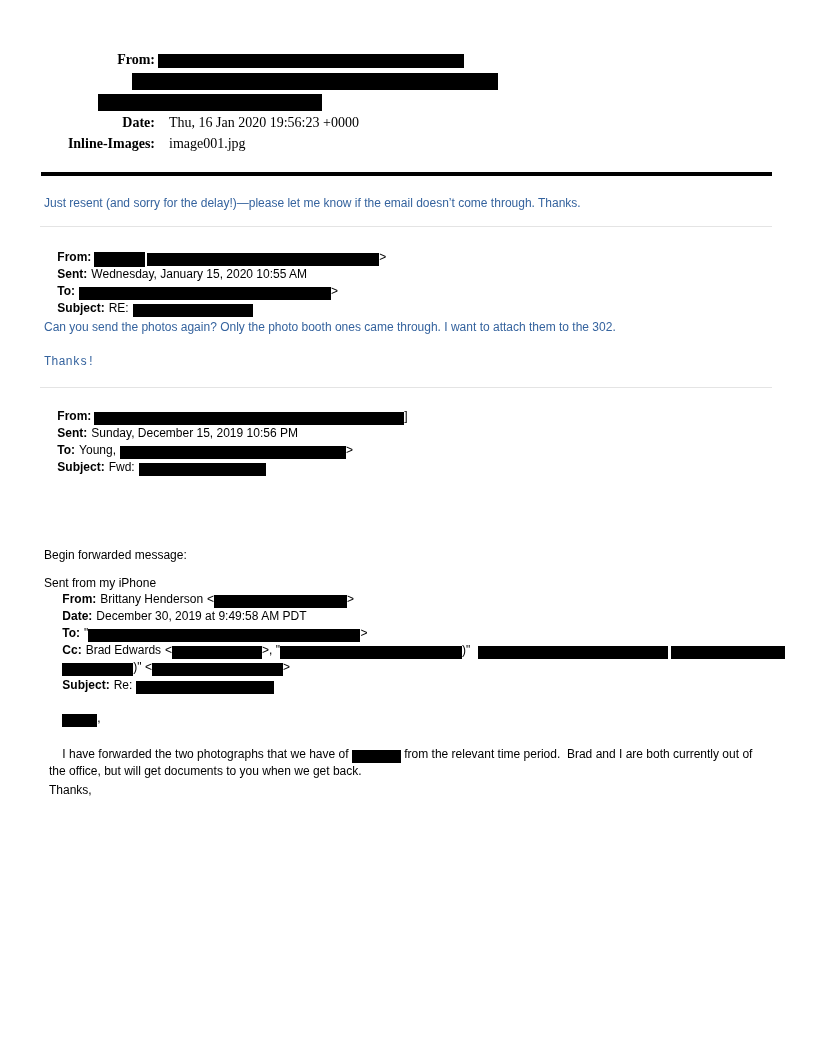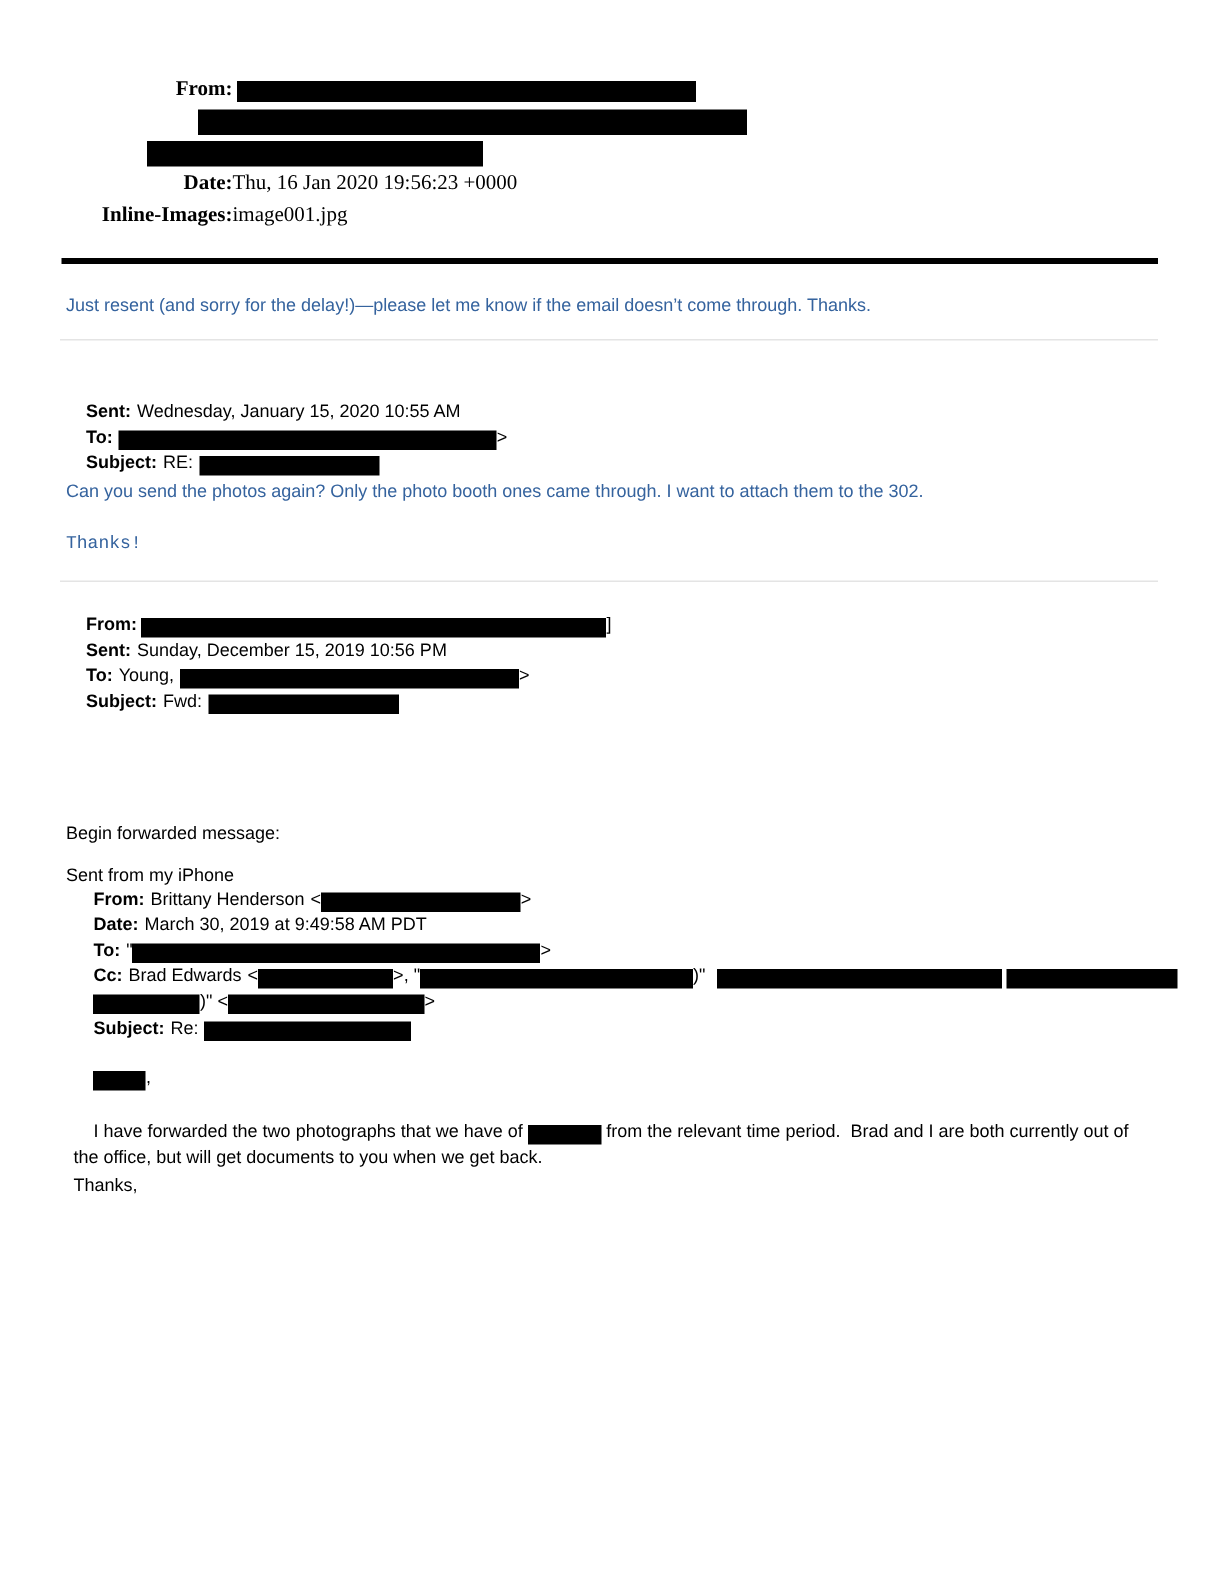--- a/index.html
+++ b/index.html
@@ -19,21 +19,21 @@
     overflow:hidden;
   }
   
   .serif-row{
     position:absolute;left:40px;
     display:flex;align-items:flex-start;
     font-family:"Liberation Serif",serif;
     font-size:14px;white-space:pre;
   }
   .serif-label{display:inline-block;width:115px;text-align:right;font-weight:bold;}
-  .serif-value{margin-left:0;}
+  .serif-value{margin-left:14px;}
   .abar{position:absolute;background:var(--redaction);}
   .rule-thick{position:absolute;background:var(--rule-thick);}
   .rule-thin{position:absolute;background:var(--rule-thin);height:1px;}
   
   .row{
     position:absolute;left:44px;
     font-size:12px;white-space:pre;
     line-height:14px;
   }
   .row.indent{left:49px;}
@@ -72,20 +72,23 @@
     <span class="serif-label">Inline-Images:</span>
     <span class="serif-value">image001.jpg</span>
   </div>
 
   <div class="rule-thick" style="left:41px;top:172px;width:731px;height:4px;"></div>
 
   <div class="row blue" style="top:196px;">Just resent (and sorry for the delay!)—please let me know if the email doesn’t come through. Thanks.</div>
 
   <div class="rule-thin" style="left:40px;top:226px;width:732px;"></div>
 
+  <div class="row" style="top:236px;">
+    <span class="b">From:</span><span class="bar tall ml" style="width:51px;"></span><span class="bar" style="width:232px;margin-left:2px;"></span><span>&gt;</span>
+  </div>
   <div class="row" style="top:253px;">
     <span class="b mr">Sent:</span><span>Wednesday, January 15, 2020 10:55 AM</span>
   </div>
   <div class="row" style="top:270px;">
     <span class="b mr">To:</span><span class="bar" style="width:252px;"></span><span>&gt;</span>
   </div>
   <div class="row" style="top:287px;">
     <span class="b mr">Subject:</span><span class="mr">RE:</span><span class="bar" style="width:120px;"></span>
   </div>
 
@@ -107,21 +110,21 @@
     <span class="b mr">Subject:</span><span class="mr">Fwd:</span><span class="bar" style="width:127px;"></span>
   </div>
 
   <div class="row" style="top:540px;margin-top:36px;">Sent from my iPhone</div>
   <div class="row" style="top:548px;">Begin forwarded message:</div>
 
   <div class="row indent" style="top:578px;">
     <span class="b mr">From:</span><span>Brittany Henderson</span><span style="margin-left:4px;">&lt;</span><span class="bar" style="width:133px;"></span><span>&gt;</span>
   </div>
   <div class="row indent" style="top:595px;">
-    <span class="b mr">Date:</span><span>March 30, 2019 at 9:49:58 AM PDT</span>
+    <span class="b mr">Date:</span><span>December 30, 2019 at 9:49:58 AM PDT</span>
   </div>
   <div class="row indent" style="top:612px;">
     <span class="b mr">To:</span><span>"</span><span class="bar" style="width:272px;"></span><span>&gt;</span>
   </div>
   <div class="row indent" style="top:629px;">
     <span class="b mr">Cc:</span><span>Brad Edwards</span><span style="margin-left:4px;">&lt;</span><span class="bar" style="width:90px;"></span><span>&gt;, "</span><span class="bar" style="width:182px;"></span><span>)"</span><span class="bar ml8" style="width:190px;"></span><span class="bar ml" style="width:114px;"></span>
   </div>
   <div class="row indent" style="top:646px;">
     <span class="bar" style="width:71px;"></span><span>)" &lt;</span><span class="bar" style="width:131px;"></span><span>&gt;</span>
   </div>

